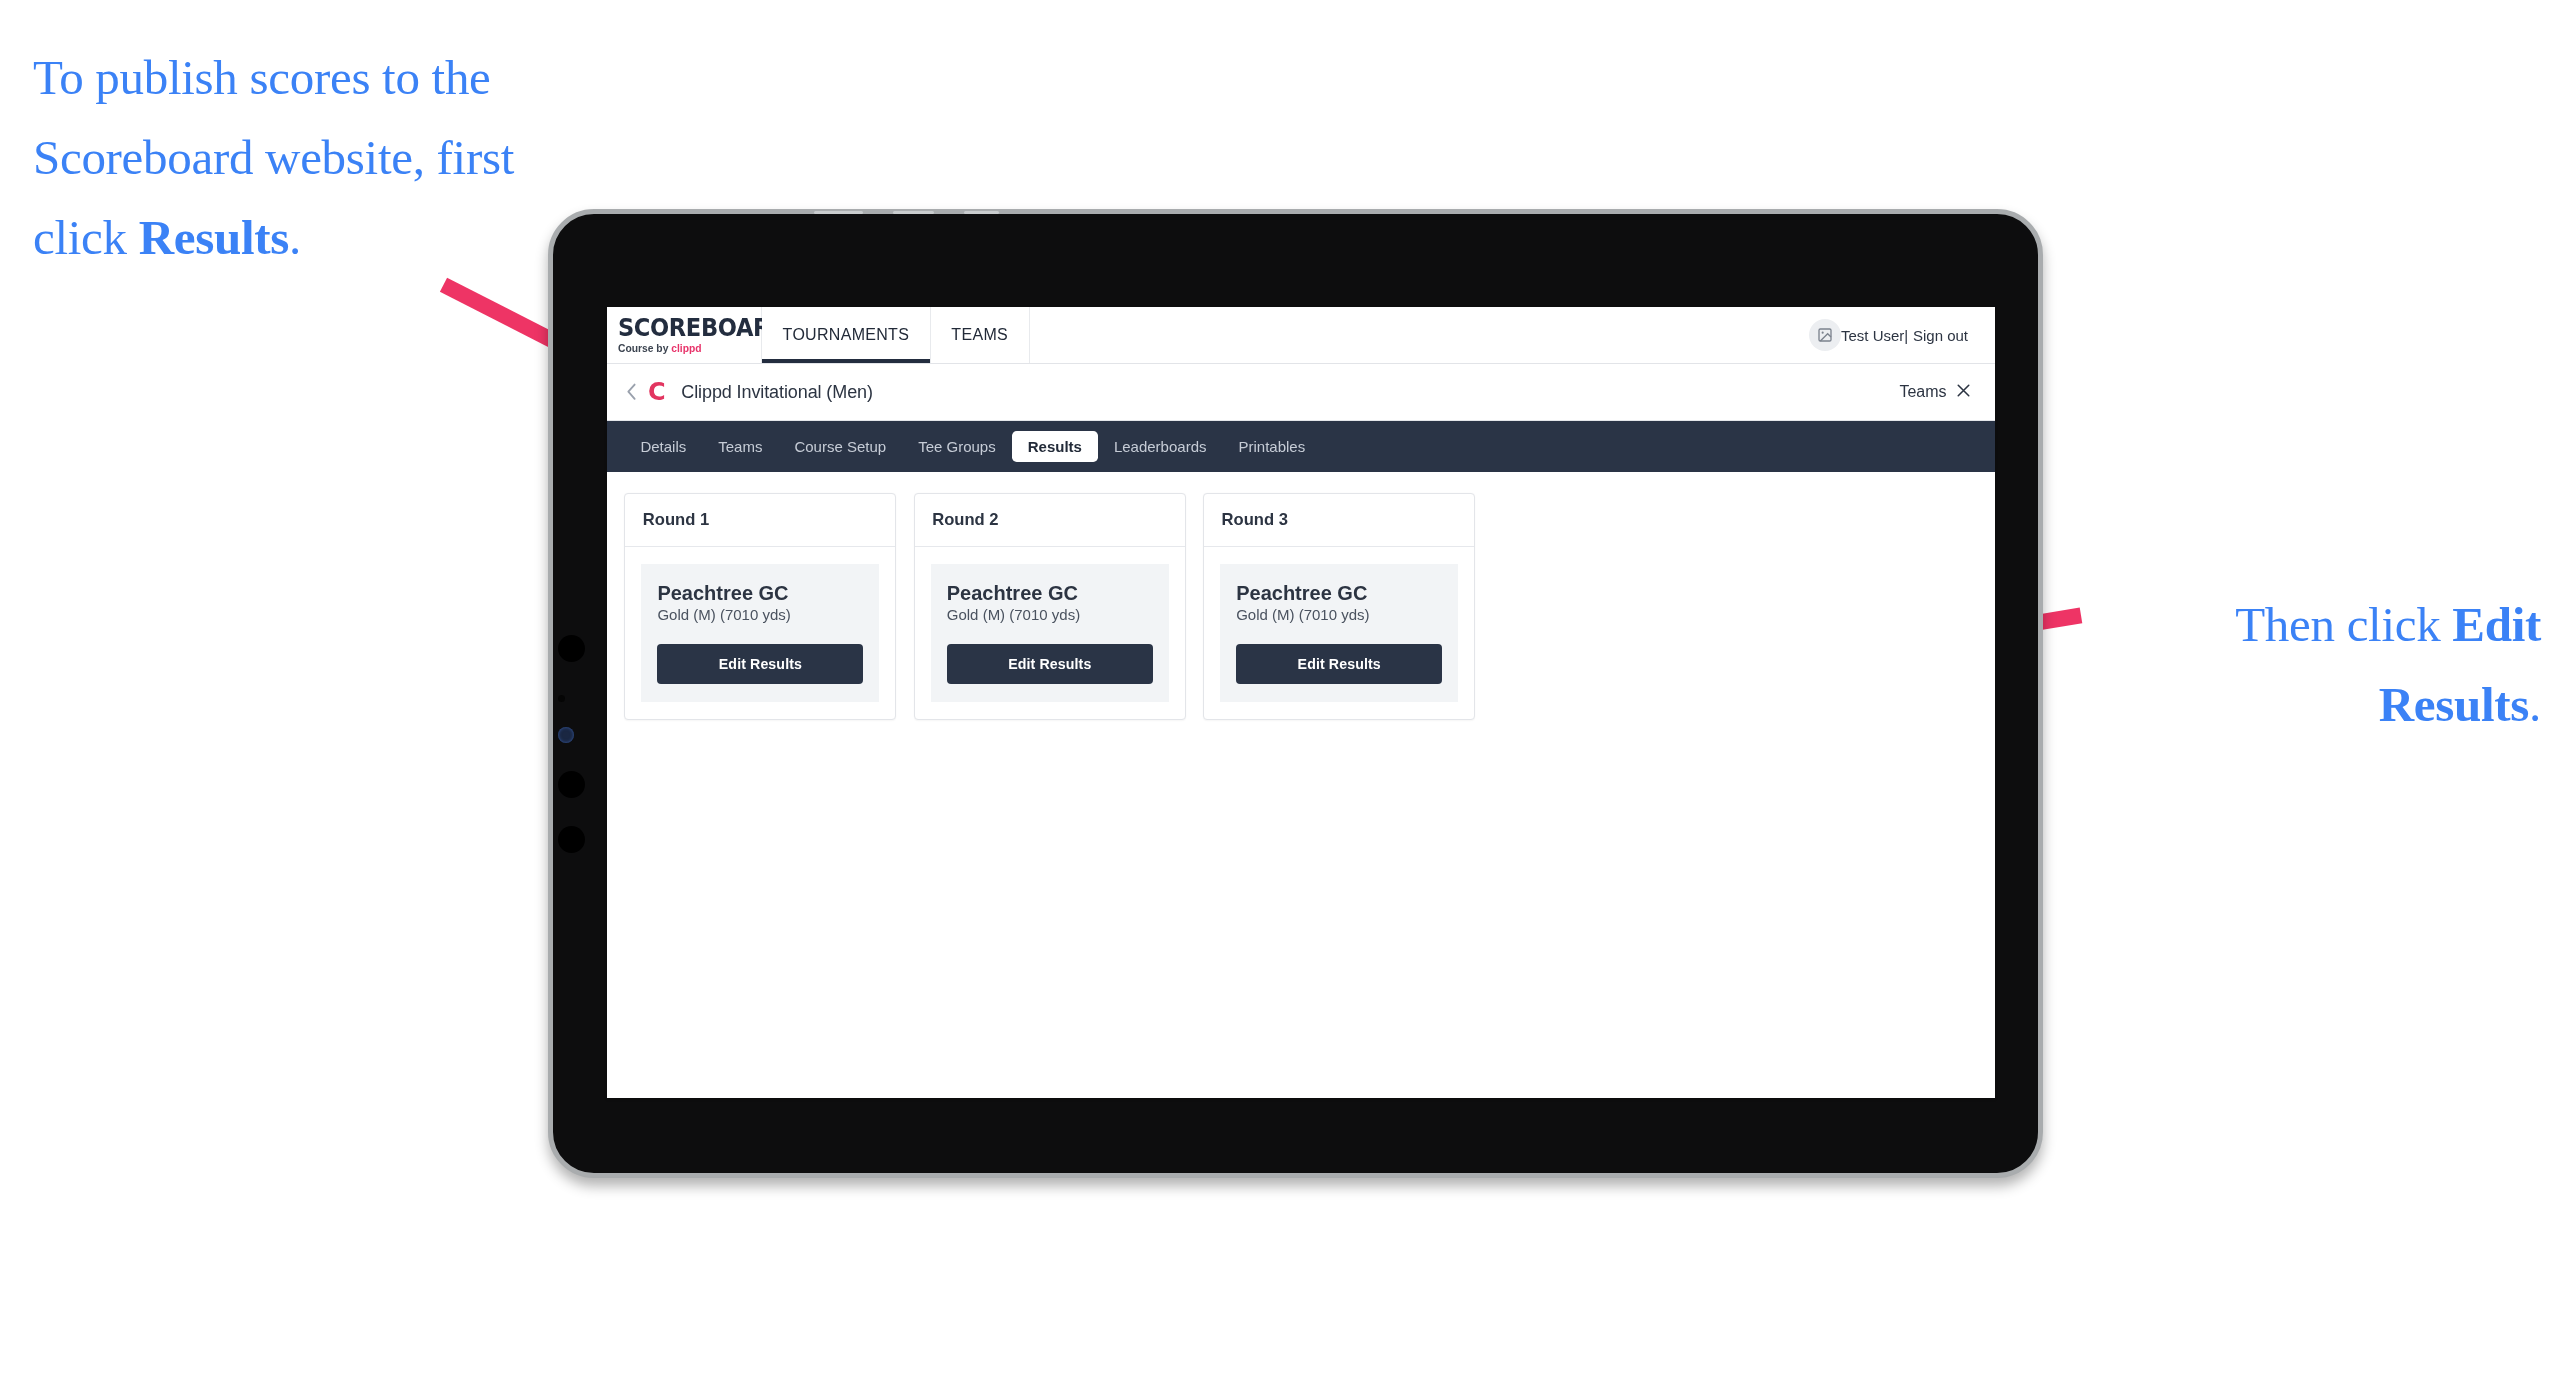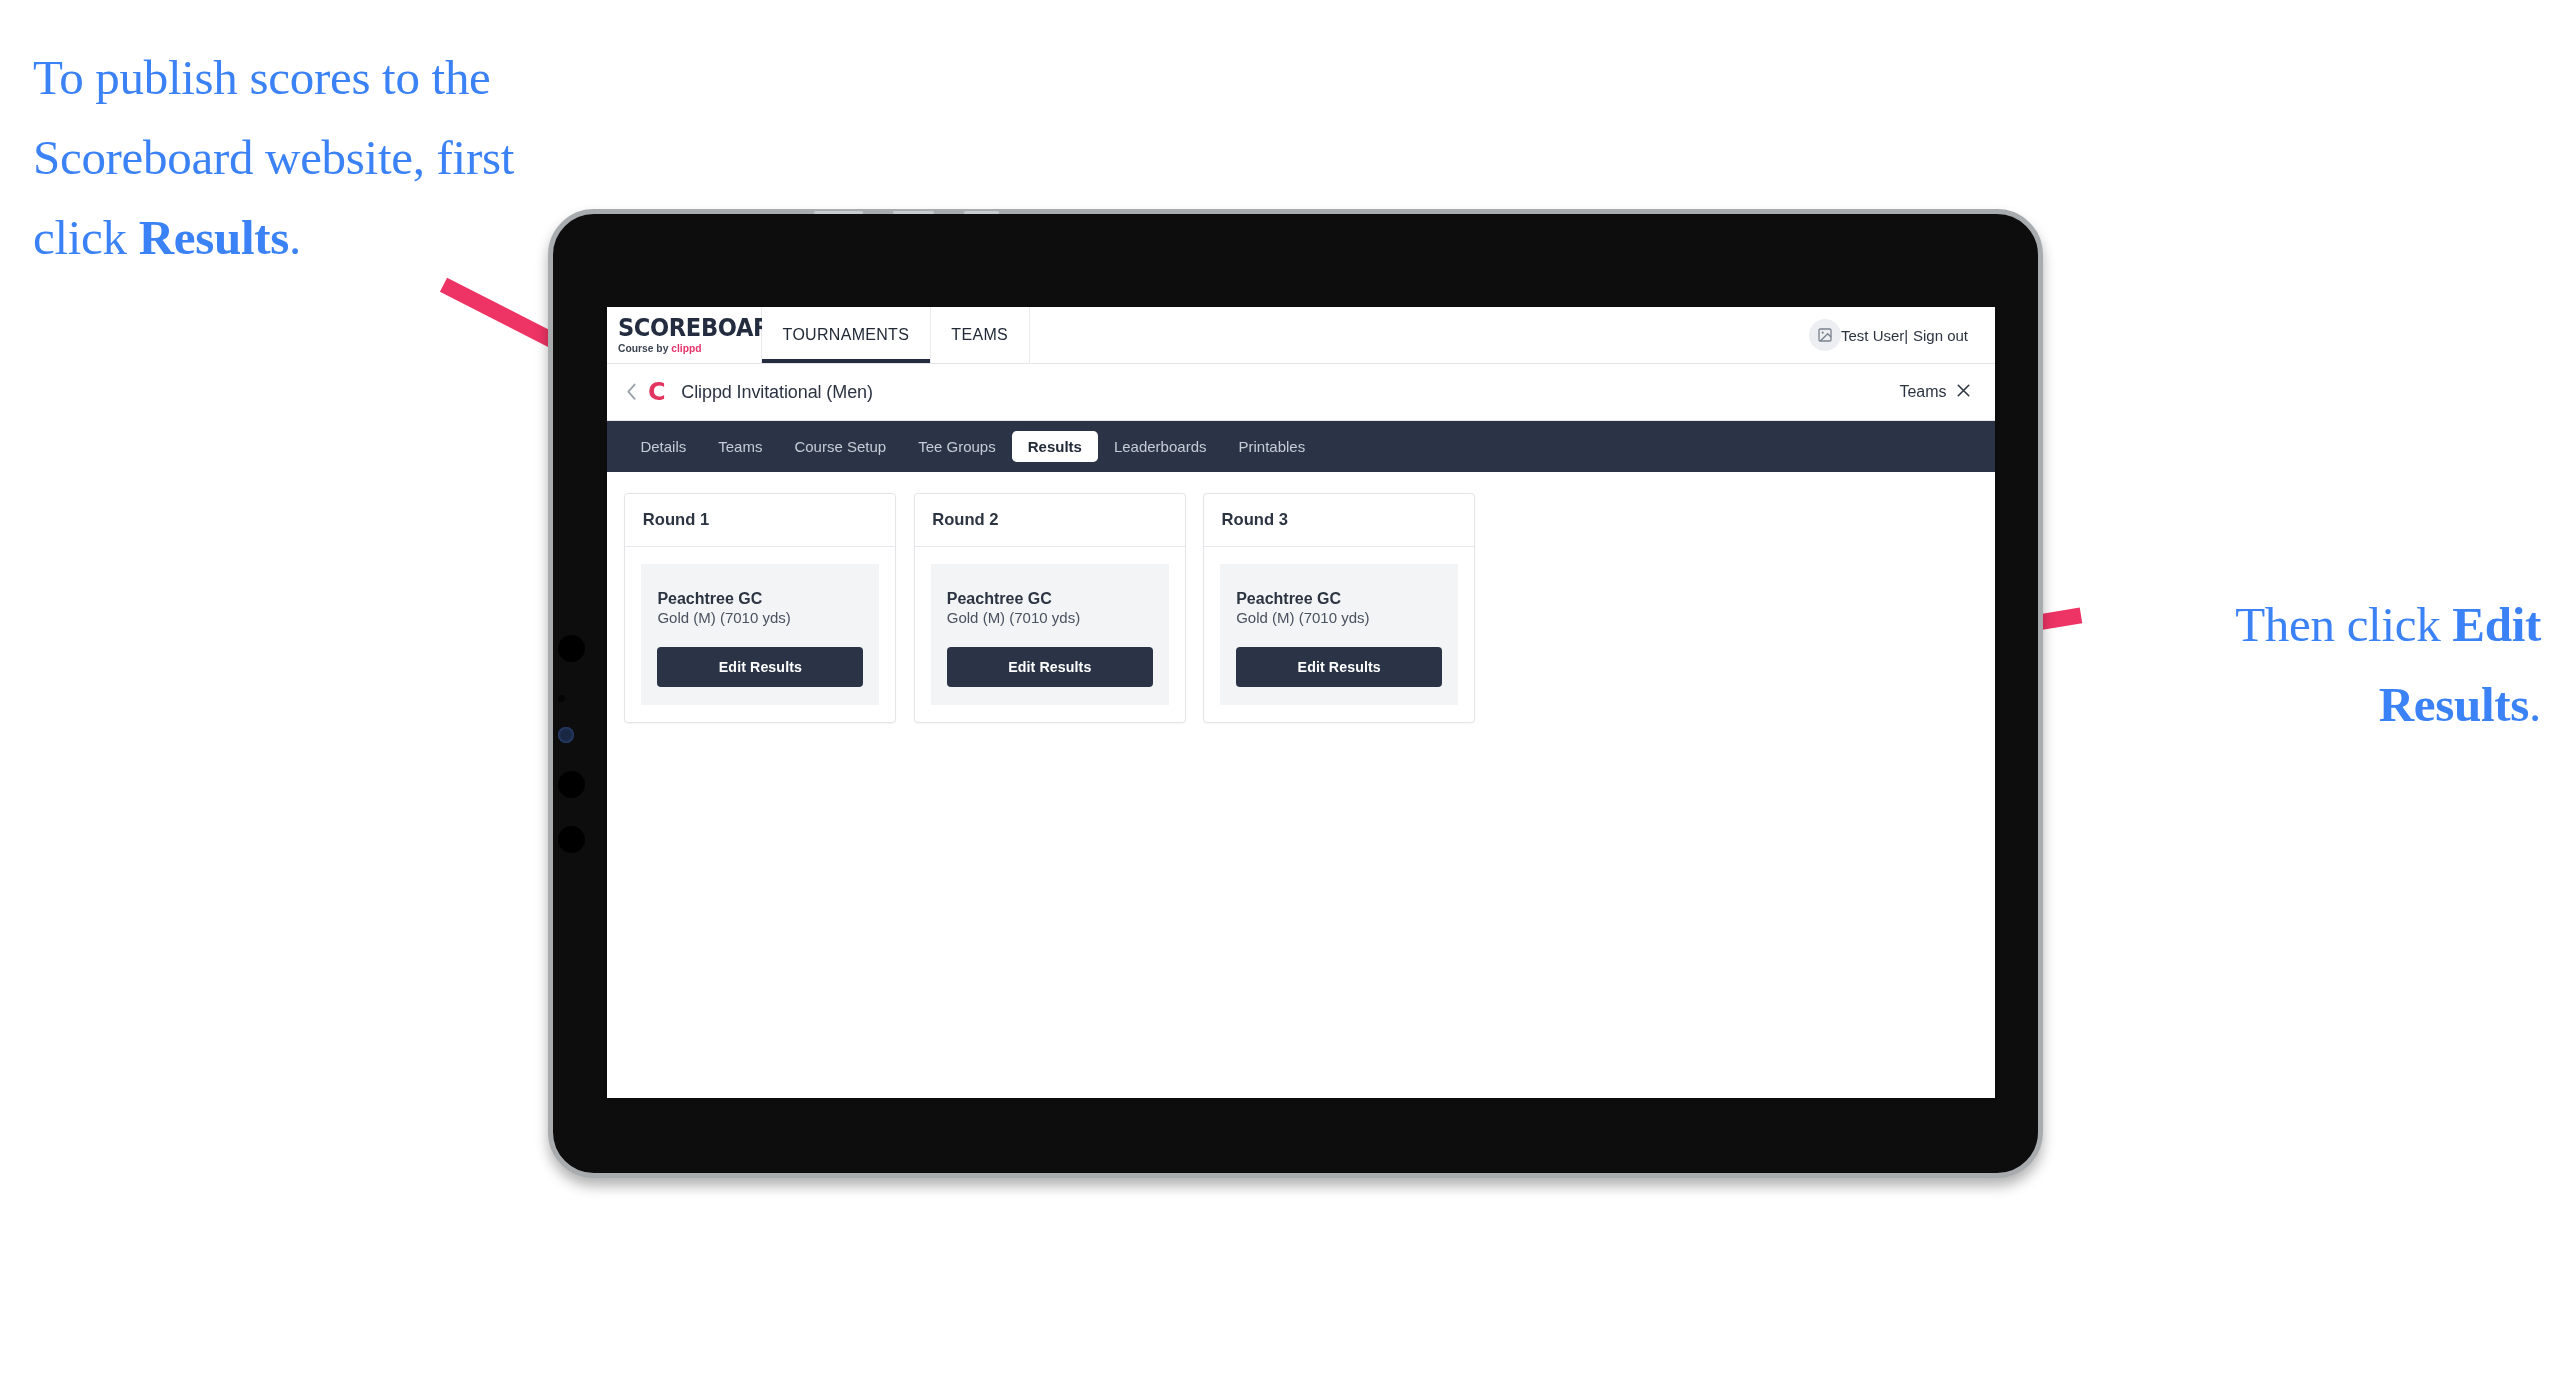--- a/index.html
+++ b/index.html
@@ -283,25 +283,24 @@
     color: #2c3442;
   }
   .round-card-body {
     padding: 17.4px 16px;
   }
   .course-box {
     background: #f2f4f6;
     padding: 17.4px 16px 17.4px 16px;
   }
   .course-name {
-    font-size: 16px;
+    font-size: 20px;
     font-weight: 700;
     color: #2c3442;
     line-height: 1.25;
-    margin-top: 8px;
   }
   .course-tee {
     margin-top: 0;
     font-size: 15px;
     color: #4a525f;
     line-height: 1.25;
   }
   .edit-results-btn {
     margin-top: 19px;
     width: 100%;

